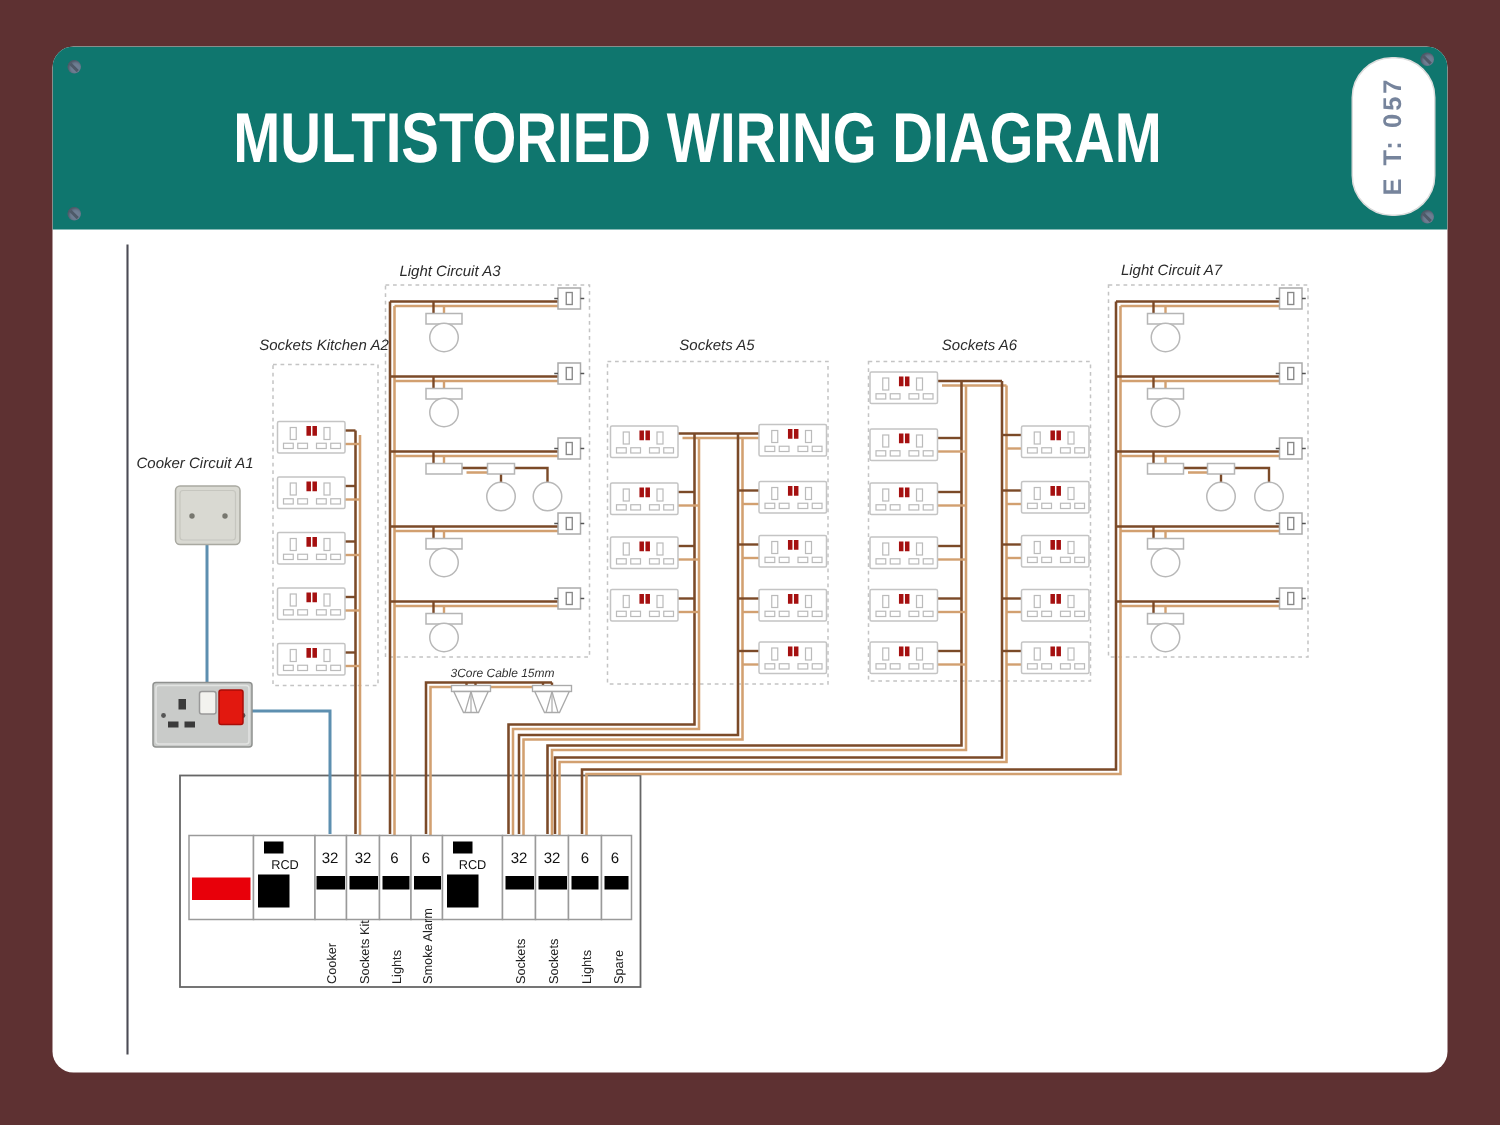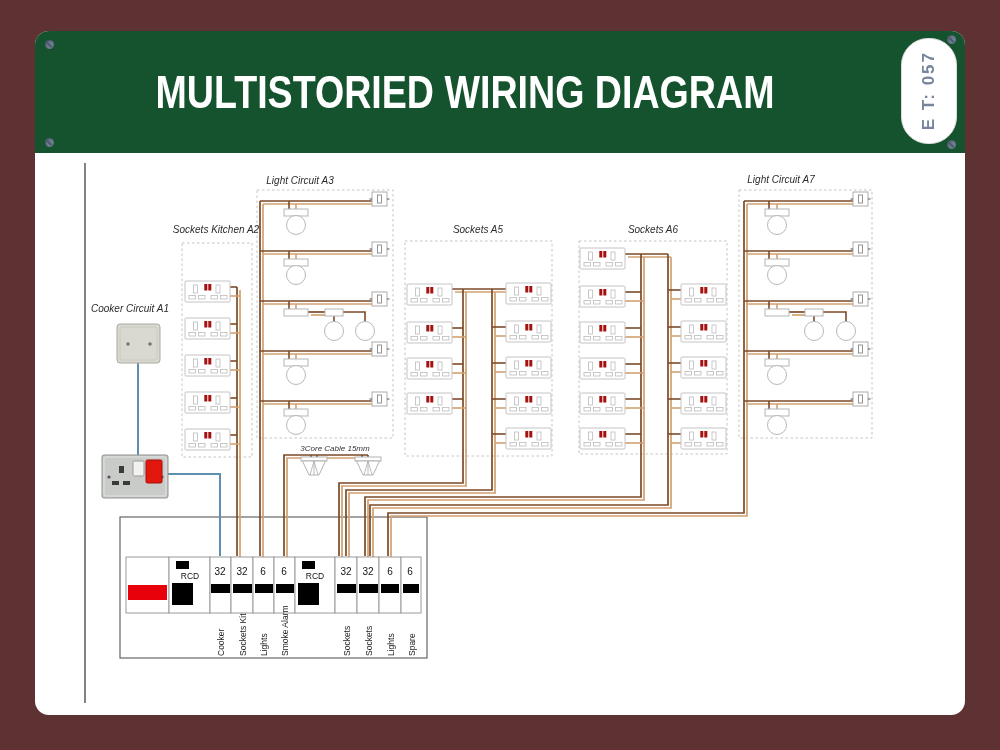--- a/index.html
+++ b/index.html
@@ -7,21 +7,21 @@
     width:1000px; height:750px; position:relative;
     background:#5e3132; overflow:hidden;
     font-family:"Liberation Sans", sans-serif;
   }
   .slide {
     position:absolute; left:35px; top:31px; width:930px; height:684px;
     background:#ffffff; border-radius:14px; overflow:hidden;
   }
   .titlebar {
     position:absolute; top:0; left:0; right:0; height:122px;
-    background:#14532d;
+    background:#0f766e;
   }
   .title {
     position:absolute; left:0; right:70px; top:0; height:122px;
     line-height:122px; text-align:center; color:#ffffff;
     font-weight:bold; font-size:47px; letter-spacing:0px;
     transform:scaleX(0.8); transform-origin:50% 50%; white-space:nowrap;
   }
   .badge {
     position:absolute; right:8px; top:7px; width:54px; height:104px;
     background:#ffffff; border:1px solid #dcdcdc; border-radius:27px;

